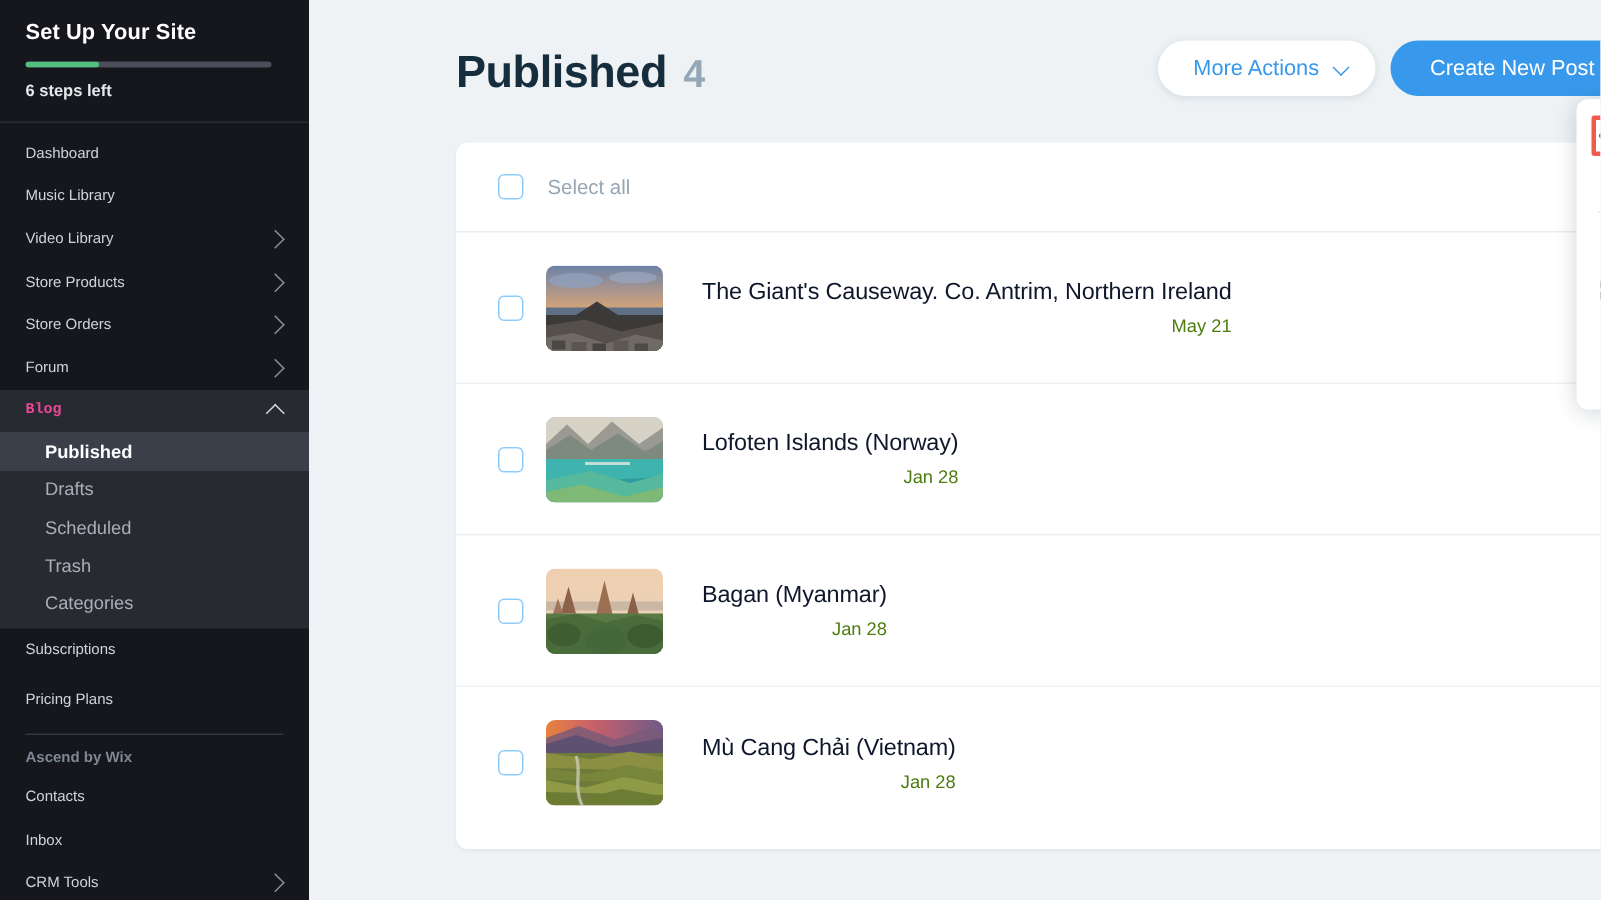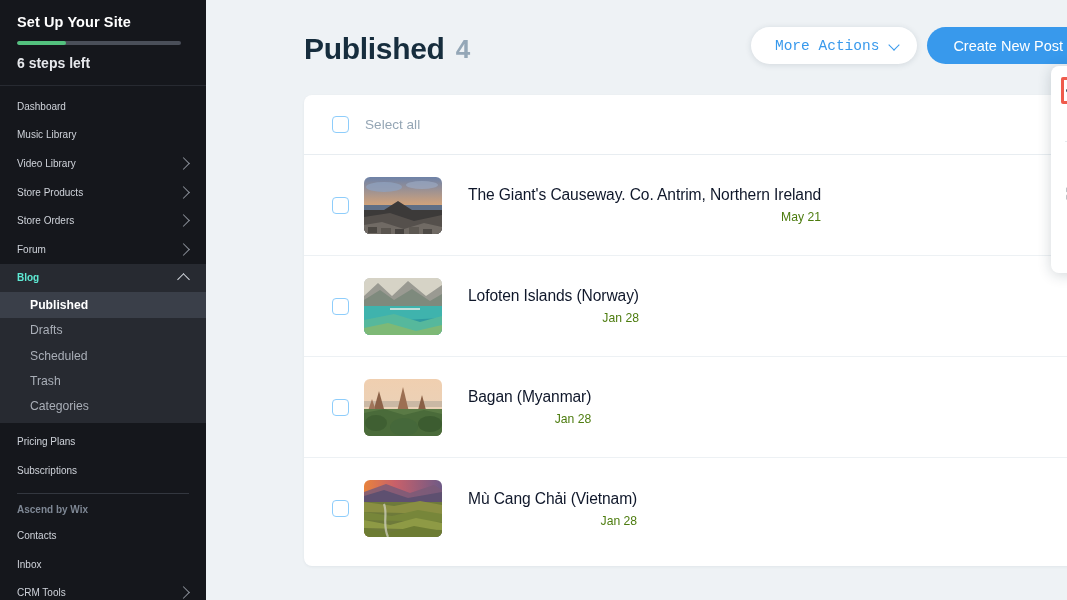--- a/index.html
+++ b/index.html
@@ -22,34 +22,34 @@
   .setup-block { padding: 14px 17px 14px 17px; }
   .setup-title {
     color: #ffffff; font-size: 14.5px; font-weight: 700;
     letter-spacing: .1px; margin-bottom: 11px;
   }
   .progress-track {
     height: 4px; border-radius: 2px; background: #4a4f59;
     width: 164px; overflow: hidden; margin-bottom: 10px;
   }
   .progress-fill { height: 4px; background: #53c17e; border-radius: 2px; }
-  .setup-steps { color: #e6e8ec; font-size: 14px; font-weight: 600; }
+  .setup-steps { color: #e6e8ec; font-size: 11px; font-weight: 600; }
 
   .sb-divider { height: 1px; background: #272a31; }
 
   .nav { padding-top: 6px; }
   .nav-item {
     height: 28.6px; display: flex; align-items: center;
     padding: 0 15px 0 17px;
     color: #cfd3da; font-size: 10px;
     position: relative;
     justify-content: space-between;
   }
   .nav-item .lbl { white-space: nowrap; }
-  .nav-item.expanded { background: #272a31; color: #5eead4; font-weight: 600; }
+  .nav-item.expanded { background: #272a31; color: #ec4899; font-weight: 600; font-family: Liberation Mono, monospace; }
   .chev {
     width: 9px; height: 9px;
     border-right: 1.4px solid #8b9099;
     border-bottom: 1.4px solid #8b9099;
     transform: rotate(-45deg);
     margin-right: 3px;
     flex: 0 0 auto;
   }
   .chev.up {
     transform: rotate(-135deg);
@@ -90,21 +90,21 @@
   }
   .head-actions {
     position: absolute; top: 27px; right: -22px;
     display: flex; align-items: center; gap: 10px;
   }
   .btn-more {
     background: #ffffff; color: #3899ec;
     border: none; border-radius: 19px;
     height: 37px; padding: 0 38px 0 24px;
     font-size: 14.5px; font-weight: 500;
-    font-family: Liberation Mono, monospace;
+    font-family: Liberation Sans, sans-serif;
     box-shadow: 0 1px 6px rgba(22,45,61,.13);
     position: relative; cursor: pointer;
     white-space: nowrap;
   }
   .btn-more .dd-arrow {
     position: absolute; right: 19px; top: 14px;
     width: 8px; height: 8px;
     border-right: 1.6px solid #3899ec;
     border-bottom: 1.6px solid #3899ec;
     transform: rotate(45deg);
@@ -257,25 +257,25 @@
           <span>Scheduled</span>
         </div>
         <div class="sub-item">
           <span>Trash</span>
         </div>
         <div class="sub-item">
           <span>Categories</span>
         </div>
       </div>
 
+      <div class="nav-item">
+        <span class="lbl">Subscriptions</span>
+      </div>
       <div class="nav-item" style="margin-top:4px">
         <span class="lbl">Pricing Plans</span>
-      </div>
-      <div class="nav-item">
-        <span class="lbl">Subscriptions</span>
       </div>
 
       <div class="nav-hr"></div>
 
       <div class="nav-section">Ascend by Wix</div>
 
       <div class="nav-item">
         <span class="lbl">Contacts</span>
       </div>
       <div class="nav-item">

